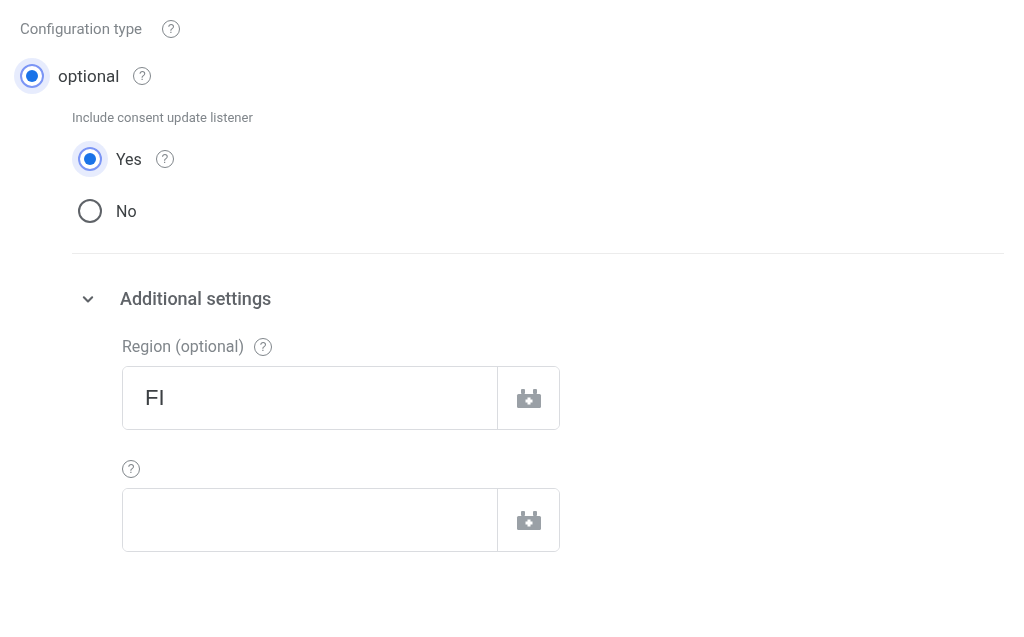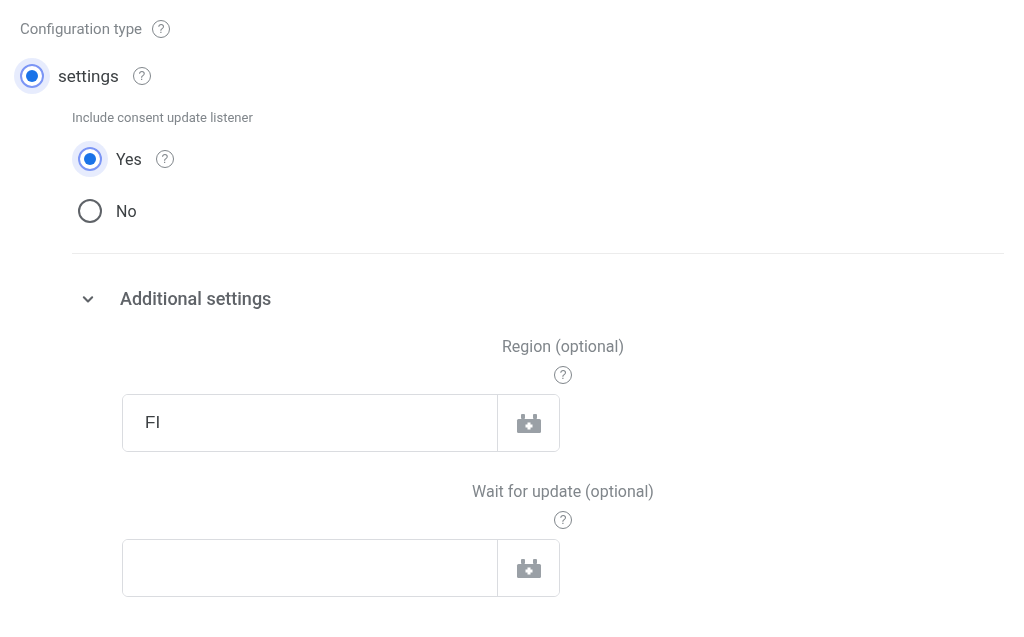--- a/index.html
+++ b/index.html
@@ -13,21 +13,21 @@
       padding: 20px;
       color: #3c4043;
       width: 1024px;
     }
     .section-label {
       color: #80868b;
       font-size: 15px;
       margin-bottom: 26px;
       display: flex;
       align-items: center;
-      gap: 10px;
+      gap: 20px;
     }
     .help-icon {
       display: inline-flex;
       align-items: center;
       justify-content: center;
       width: 18px;
       height: 18px;
       border: 1.5px solid #80868b;
       border-radius: 50%;
       color: #80868b;
@@ -112,34 +112,33 @@
       margin-left: 50px;
       margin-bottom: 30px;
     }
     .field-label {
       color: #80868b;
       font-size: 16px;
       display: flex;
       align-items: center;
       gap: 10px;
       margin-bottom: 10px;
-      flex-direction: column;
     }
     .input-wrap {
       display: flex;
       width: 438px;
       border: 1px solid #dadce0;
       border-radius: 6px;
       overflow: hidden;
     }
     .input-wrap input {
       flex: 1;
       border: none;
       padding: 18px 22px;
-      font-size: 17px;
+      font-size: 22px;
       color: #3c4043;
       outline: none;
       background: #fff;
     }
     .input-btn {
       width: 62px;
       border-left: 1px solid #dadce0;
       display: flex;
       align-items: center;
       justify-content: center;
@@ -150,21 +149,21 @@
 </head>
 <body>
 
 <div class="section-label">
   <span>Configuration type</span>
   <span class="help-icon">?</span>
 </div>
 
 <div class="radio-row">
   <span class="radio selected"></span>
-  <span class="label">settings</span>
+  <span class="label">optional</span>
   <span class="help-icon">?</span>
 </div>
 
 <div class="indent">
   <div class="sub-label">Include consent update listener</div>
 
   <div class="sub-radio-row">
     <span class="radio selected"></span>
     <span class="label">Yes</span>
     <span class="help-icon">?</span>
@@ -200,21 +199,20 @@
           <rect x="17" y="2" width="4" height="5" rx="1" fill="#9aa0a6"></rect>
           <rect x="11.5" y="10.5" width="3" height="7" fill="#ffffff"></rect>
           <rect x="9.5" y="12.5" width="7" height="3" fill="#ffffff"></rect>
         </svg>
       </div>
     </div>
   </div>
 
   <div class="field-block">
     <div class="field-label">
-      <span>Wait for update (optional)</span>
       <span class="help-icon">?</span>
     </div>
     <div class="input-wrap">
       <input type="text" value="" style="">
       <div class="input-btn">
         <svg width="26" height="22" viewBox="0 0 26 22">
           <rect x="1" y="7" width="24" height="14" rx="1.5" fill="#9aa0a6"></rect>
           <rect x="5" y="2" width="4" height="5" rx="1" fill="#9aa0a6"></rect>
           <rect x="17" y="2" width="4" height="5" rx="1" fill="#9aa0a6"></rect>
           <rect x="11.5" y="10.5" width="3" height="7" fill="#ffffff"></rect>

